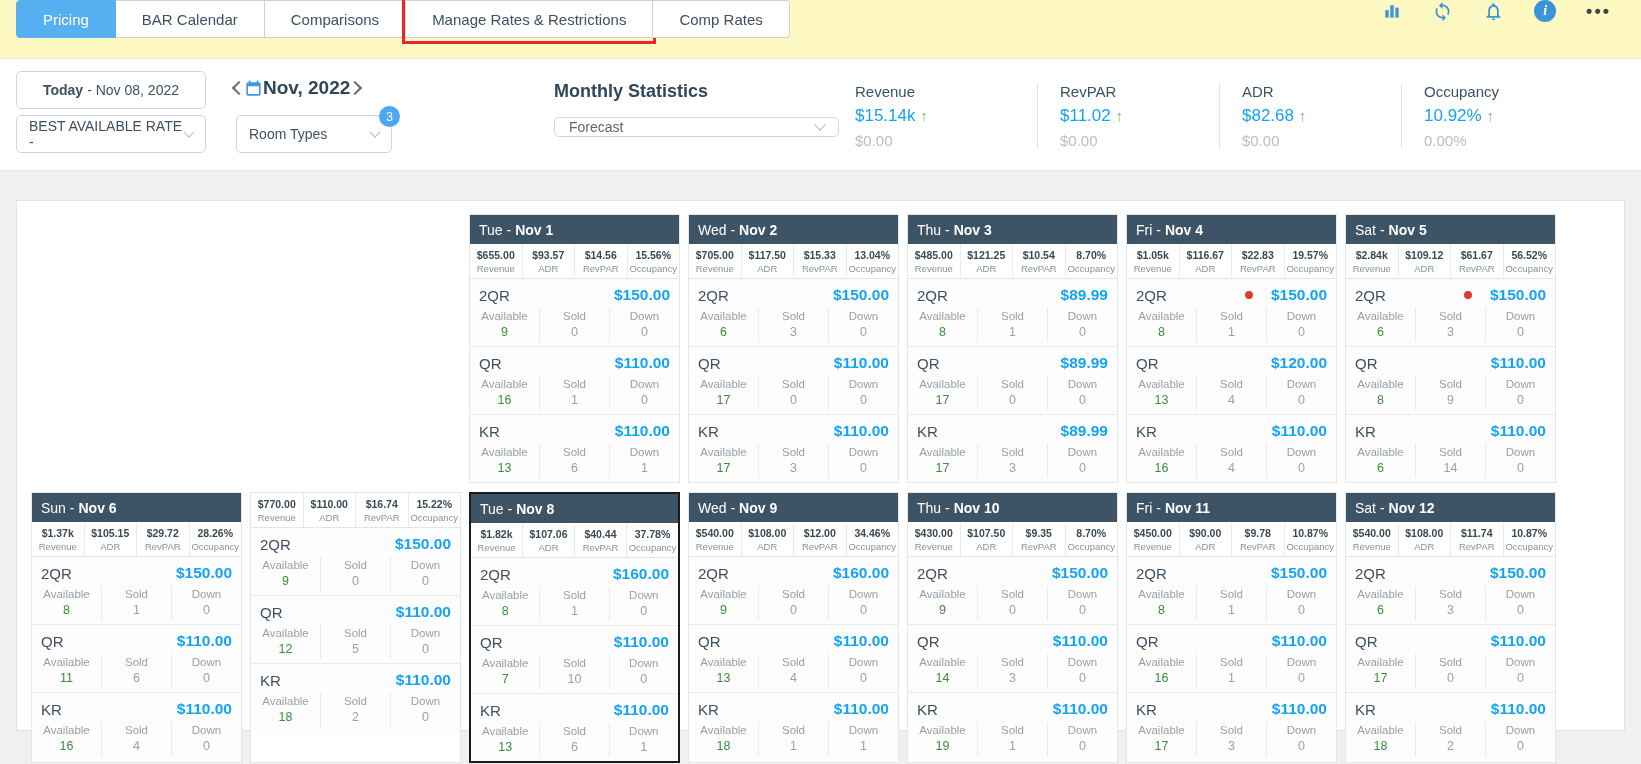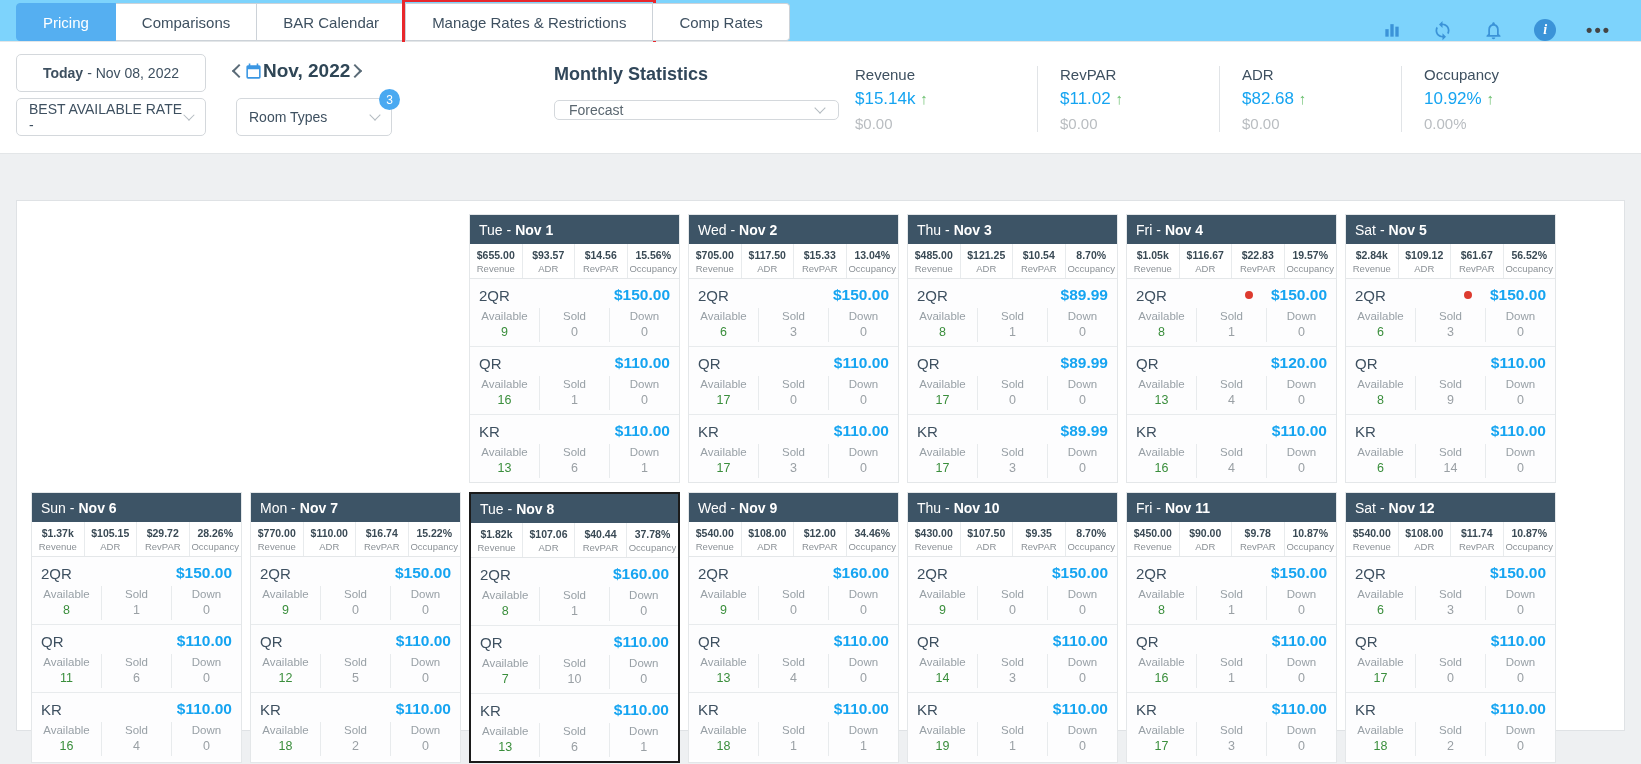--- a/index.html
+++ b/index.html
@@ -1,21 +1,21 @@
 <!DOCTYPE html>
 <html><head>
 <meta charset="utf-8">
 <style>
   * { margin:0; padding:0; box-sizing:border-box; }
   html,body { width:1641px; height:764px; overflow:hidden;
     font-family:"Liberation Sans", sans-serif; background:#eef0f2; }
 
   
-  .topbar { position:relative; height:42px; background:#7dd3fc; border-bottom:1px solid #e3e6e8;
-    display:flex; align-items:flex-end; padding:0 16px; }
+  .topbar { position:relative; height:59px; background:#fef9c3; border-bottom:1px solid #e3e6e8;
+    display:flex; align-items:flex-start; padding:0 16px; }
   .tabs { display:flex; }
   .tab { height:38px; display:flex; align-items:center; padding:0 26px; background:#fff;
     border:1px solid #ccd2d8; border-left:none; font-size:15px; color:#3e5060; cursor:pointer;
     white-space:nowrap; position:relative; }
   .tab:first-child { border-left:1px solid #ccd2d8; border-radius:4px 0 0 4px; }
   .tab:last-child { border-radius:0 4px 4px 0; }
   .tab.active { background:#55aff1; border-color:#55aff1; color:#fff; }
   .tab .red-box { position:absolute; inset:-5px -4px -7px -4px; border:3px solid #e8272c; pointer-events:none; }
   .top-icons { margin-left:auto; display:flex; align-items:center; gap:30px; padding-right:14px; }
   .top-icons svg { display:block; }
@@ -81,22 +81,22 @@
   .rc-label { font-size:11.5px; color:#98a0a6; margin-bottom:3px; }
   .rc-num { font-size:12.5px; color:#9aa0a5; }
   .rc-num.green { color:#3a8e3c; }
 </style>
 </head>
 <body>
 
 <div class="topbar">
   <div class="tabs" id="tabs">
       <div class="tab active">Pricing</div>
+      <div class="tab">BAR Calendar</div>
       <div class="tab">Comparisons</div>
-      <div class="tab">BAR Calendar</div>
       <div class="tab">Manage Rates &amp; Restrictions<span class="red-box"></span></div>
       <div class="tab">Comp Rates</div>
     </div>
   <div class="top-icons">
     <svg width="20" height="20" viewBox="0 0 24 24">
       <rect x="4" y="11" width="4" height="9" fill="#3b93d8"></rect>
       <rect x="10" y="5" width="4" height="15" fill="#3b93d8"></rect>
       <rect x="16" y="8" width="4" height="12" fill="#3b93d8"></rect>
     </svg>
     <svg width="21" height="21" viewBox="0 0 24 24">
@@ -657,21 +657,20 @@
               </div>
               <div class="rc">
                 <div class="rc-label">Down</div>
                 <div class="rc-num">0</div>
               </div>
             </div>
           </div>
         </div>
       </div>
       <div class="day-cell" style="grid-area: 2 / 2;">
-        <div class="day-header">Mon - <b>Nov 7</b></div>
         <div class="day-stats">
           <div class="day-stat">
             <div class="v">$770.00</div>
             <div class="l">Revenue</div>
           </div>
           <div class="day-stat">
             <div class="v">$110.00</div>
             <div class="l">ADR</div>
           </div>
           <div class="day-stat">

